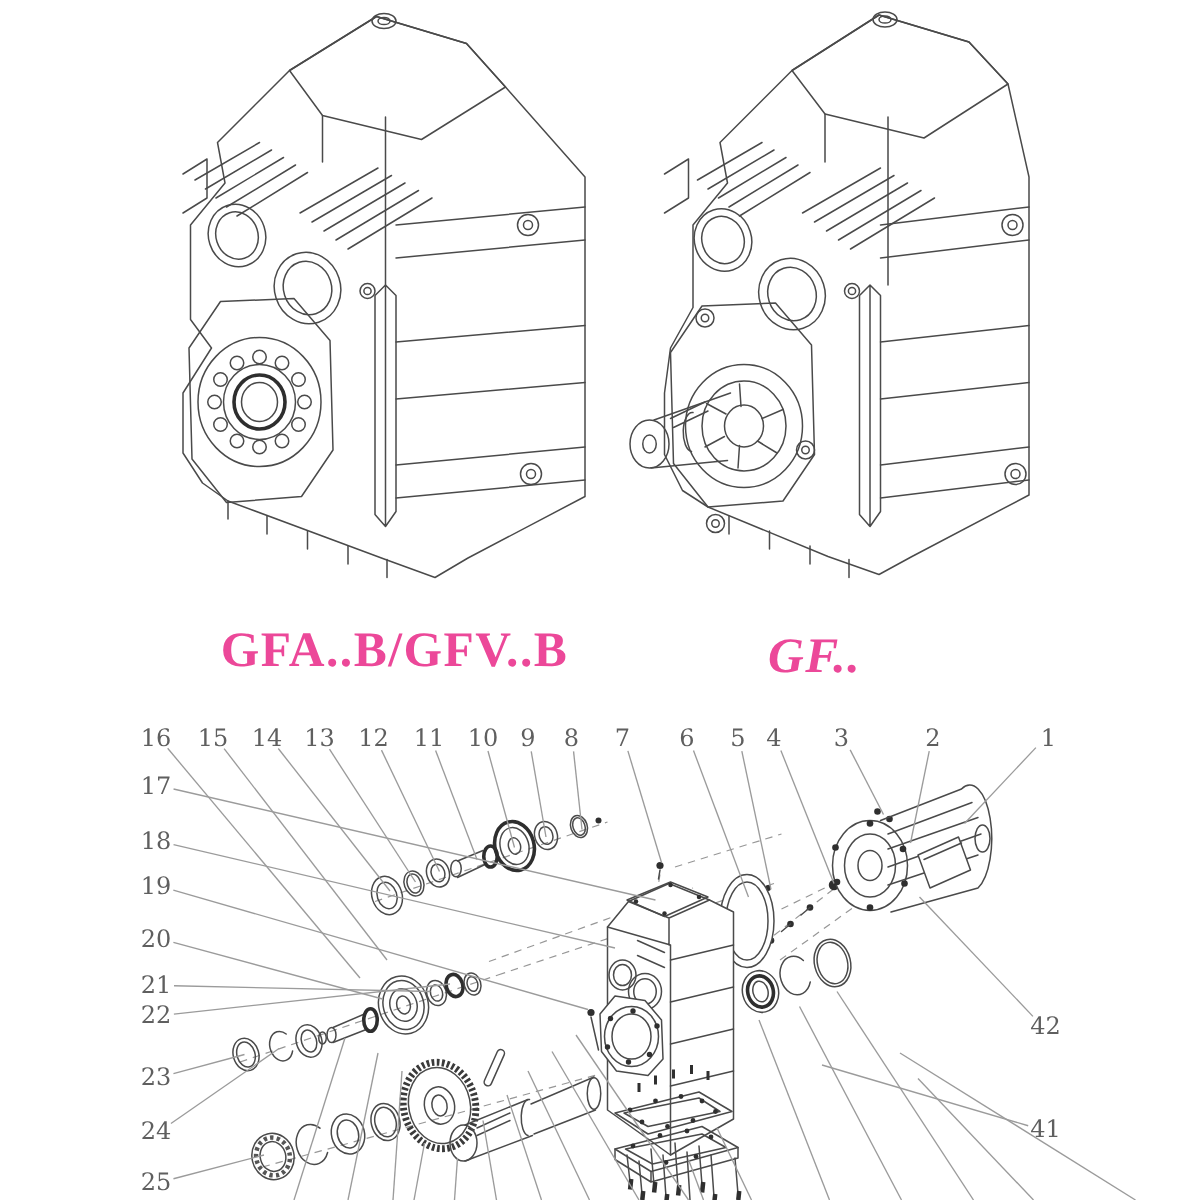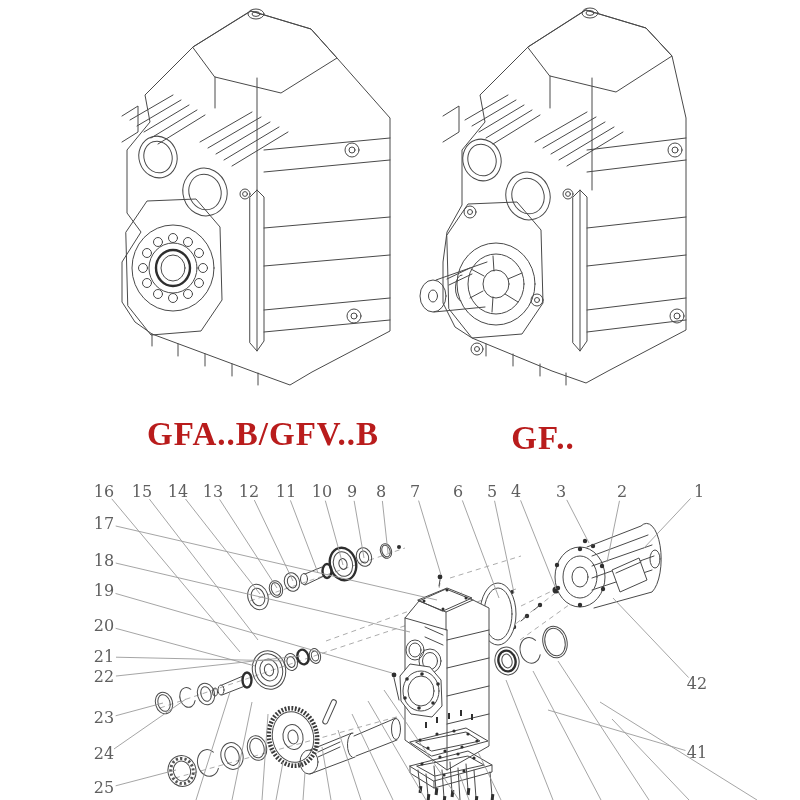--- a/index.html
+++ b/index.html
@@ -1,19 +1,19 @@
 <!DOCTYPE html>
 <html><head>
 <meta charset="utf-8">
 <style>
   html,body{margin:0;padding:0;background:#ffffff;}
   .stage{position:relative;width:800px;height:800px;background:#ffffff;overflow:hidden;
          font-family:"Liberation Serif", serif;}
   svg{position:absolute;left:0;top:0;}
-  .model-label{position:absolute;font-weight:700;color:#b91c1c;font-size:33px;
+  .model-label{position:absolute;font-weight:700;color:#ec4899;font-size:33px;
                letter-spacing:1px;text-align:center;white-space:nowrap;}
   
   .s  {stroke:#4a4a4a;stroke-width:1;fill:none;stroke-linecap:round;stroke-linejoin:round;}
   .sf {stroke:#4a4a4a;stroke-width:1;fill:#ffffff;stroke-linejoin:round;}
   .s2 {stroke:#2e2e2e;stroke-width:2.4;fill:none;}
   .s3 {stroke:#3a3a3a;stroke-width:4.6;fill:none;stroke-dasharray:1.8 1.6;}
   .dk {fill:#2f2f2f;stroke:none;}
   .dash{stroke:#979797;stroke-width:.8;fill:none;stroke-dasharray:5 4;}
   .callout-num{font-family:"DejaVu Serif", serif;font-size:16px;}
 </style>
@@ -459,15 +459,15 @@
         <line x1="533" y1="671" x2="601" y2="800" stroke="#9b9b9b" stroke-width="0.9"></line>
         <line x1="558" y1="661" x2="649" y2="800" stroke="#9b9b9b" stroke-width="0.9"></line>
         <line x1="478" y1="752" x2="501" y2="800" stroke="#9b9b9b" stroke-width="0.9"></line>
         <line x1="459" y1="773" x2="469" y2="800" stroke="#9b9b9b" stroke-width="0.9"></line>
         <line x1="600" y1="702" x2="757" y2="800" stroke="#9b9b9b" stroke-width="0.9"></line>
         <line x1="612" y1="719" x2="689" y2="800" stroke="#9b9b9b" stroke-width="0.9"></line>
       </g>
 </svg>
 
 <div class="model-label" style="left:118px;top:416px;width:290px;">GFA..B/GFV..B</div>
-<div class="model-label" style="left:478px;top:420px;width:130px;">GF..</div>
+<div class="model-label" style="left:478px;top:420px;width:130px;font-style:italic;">GF..</div>
 
 </div>
 
 </body></html>

